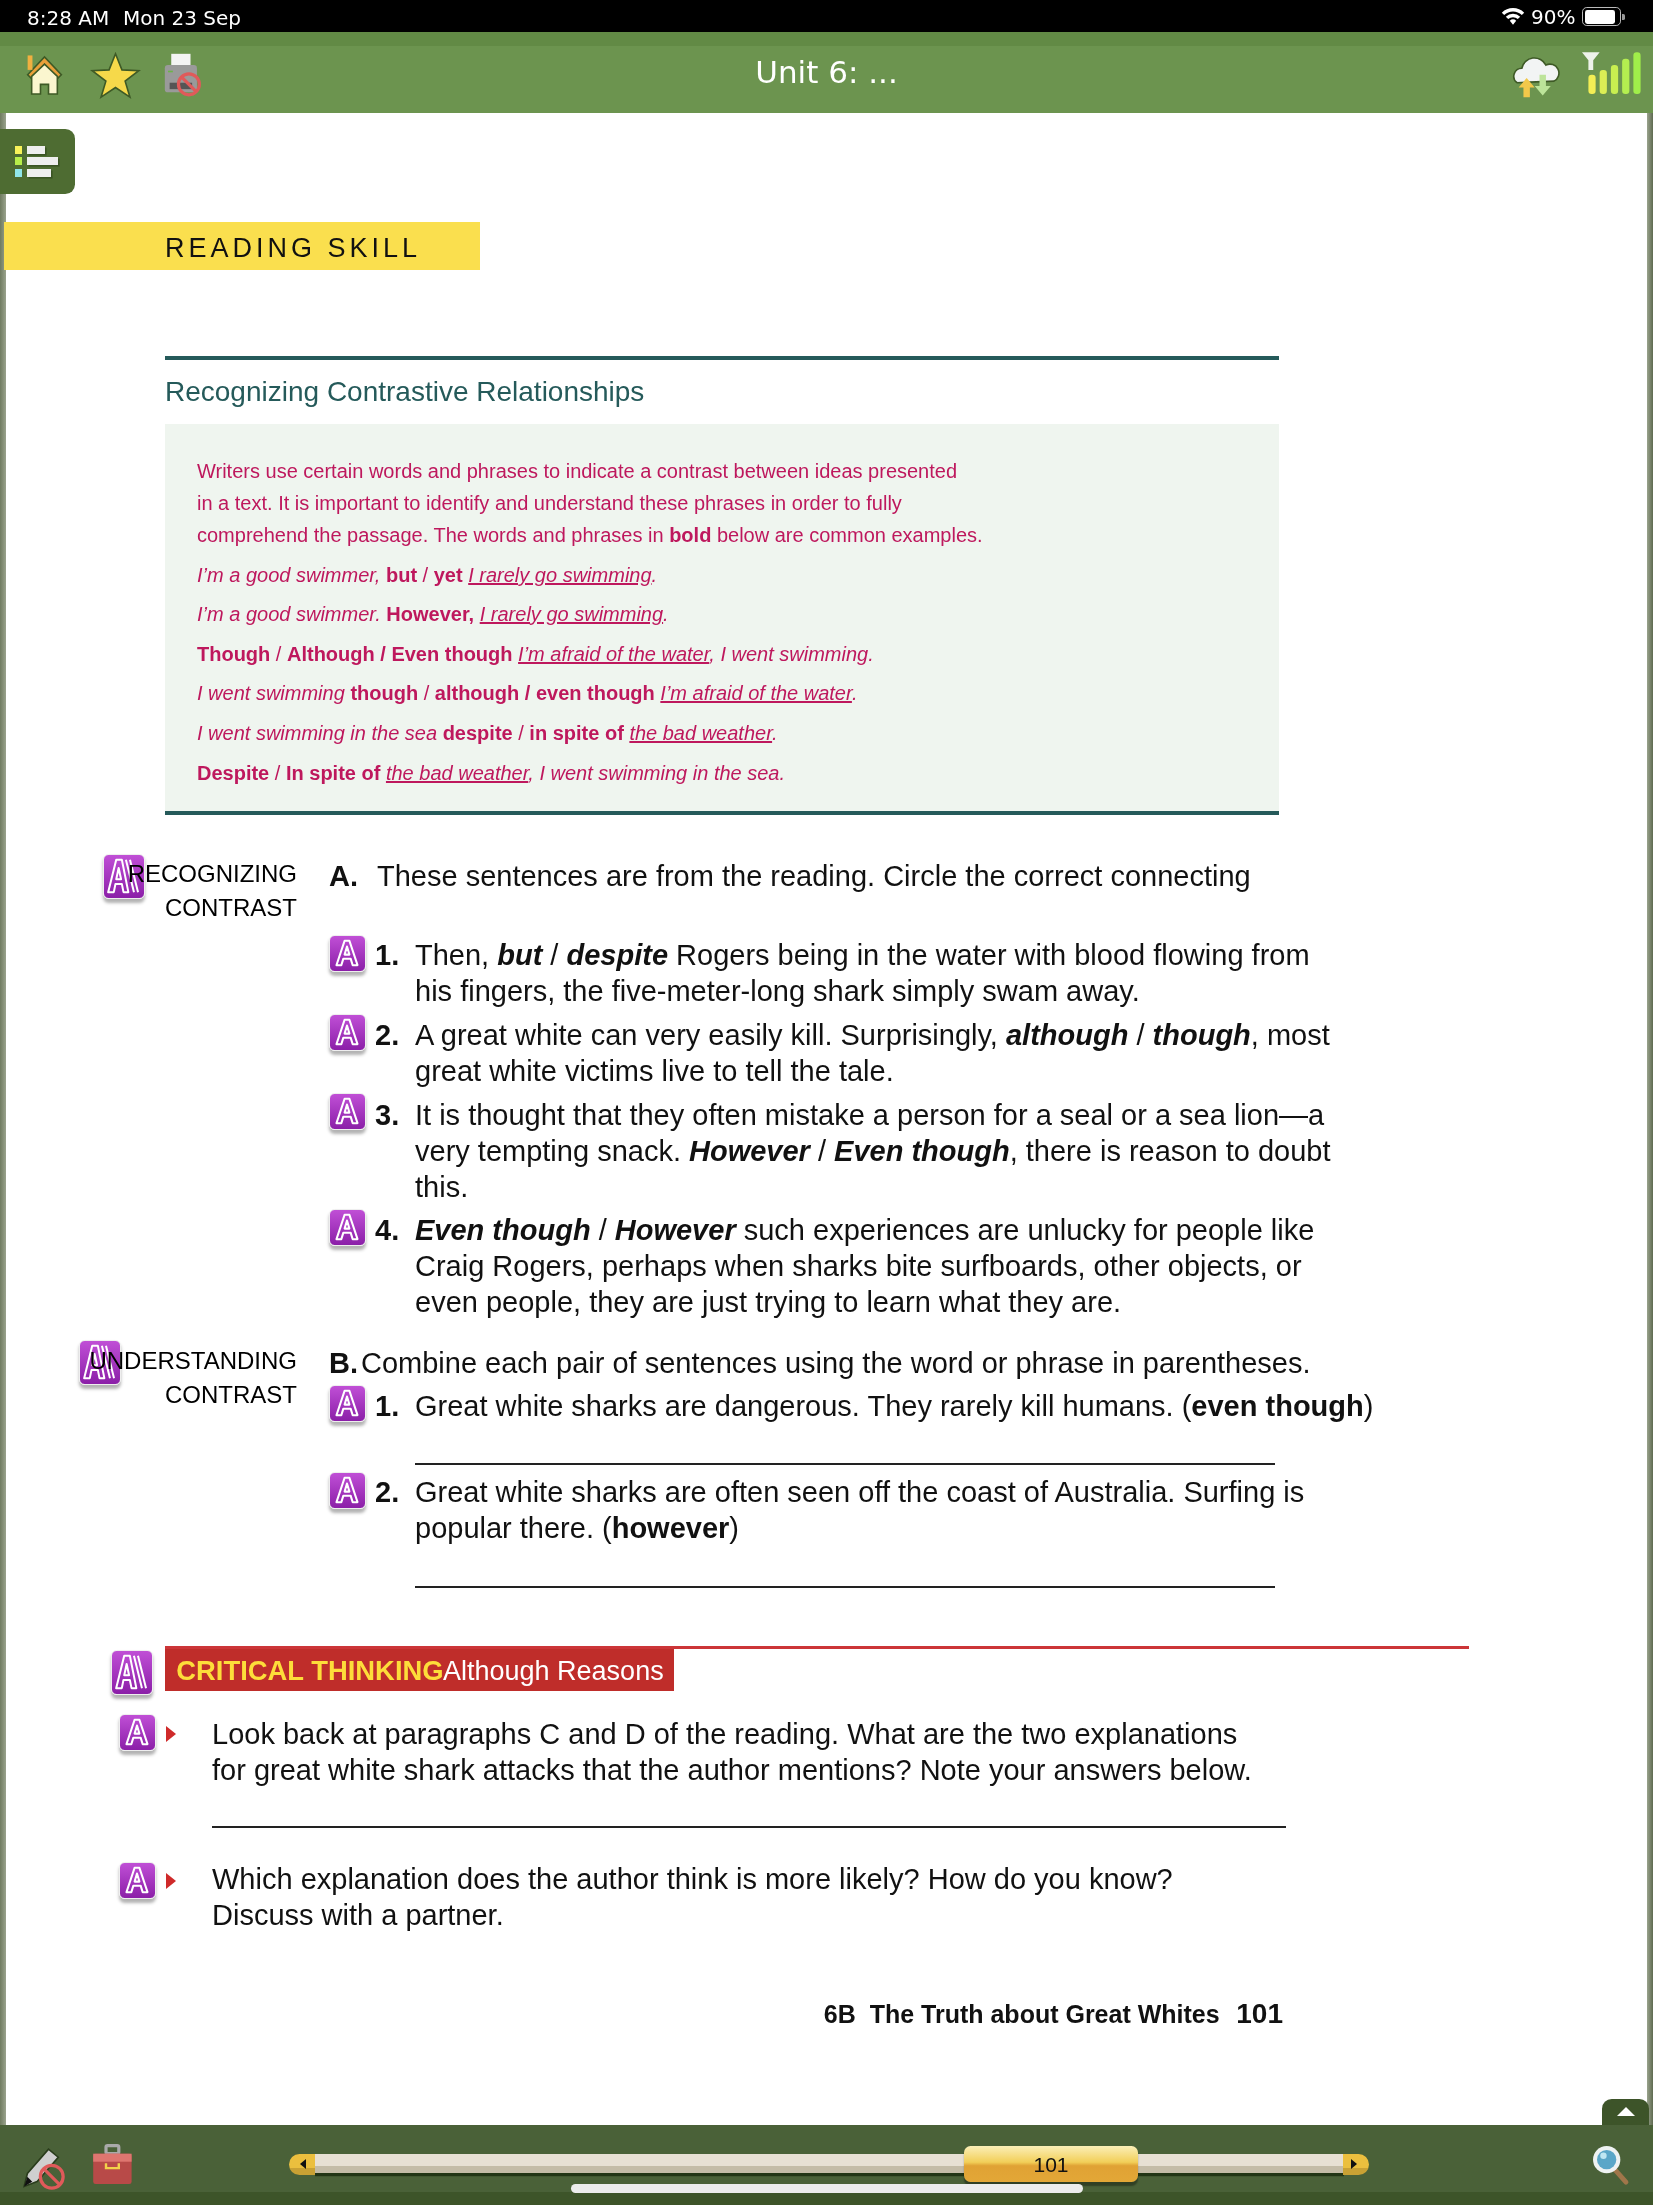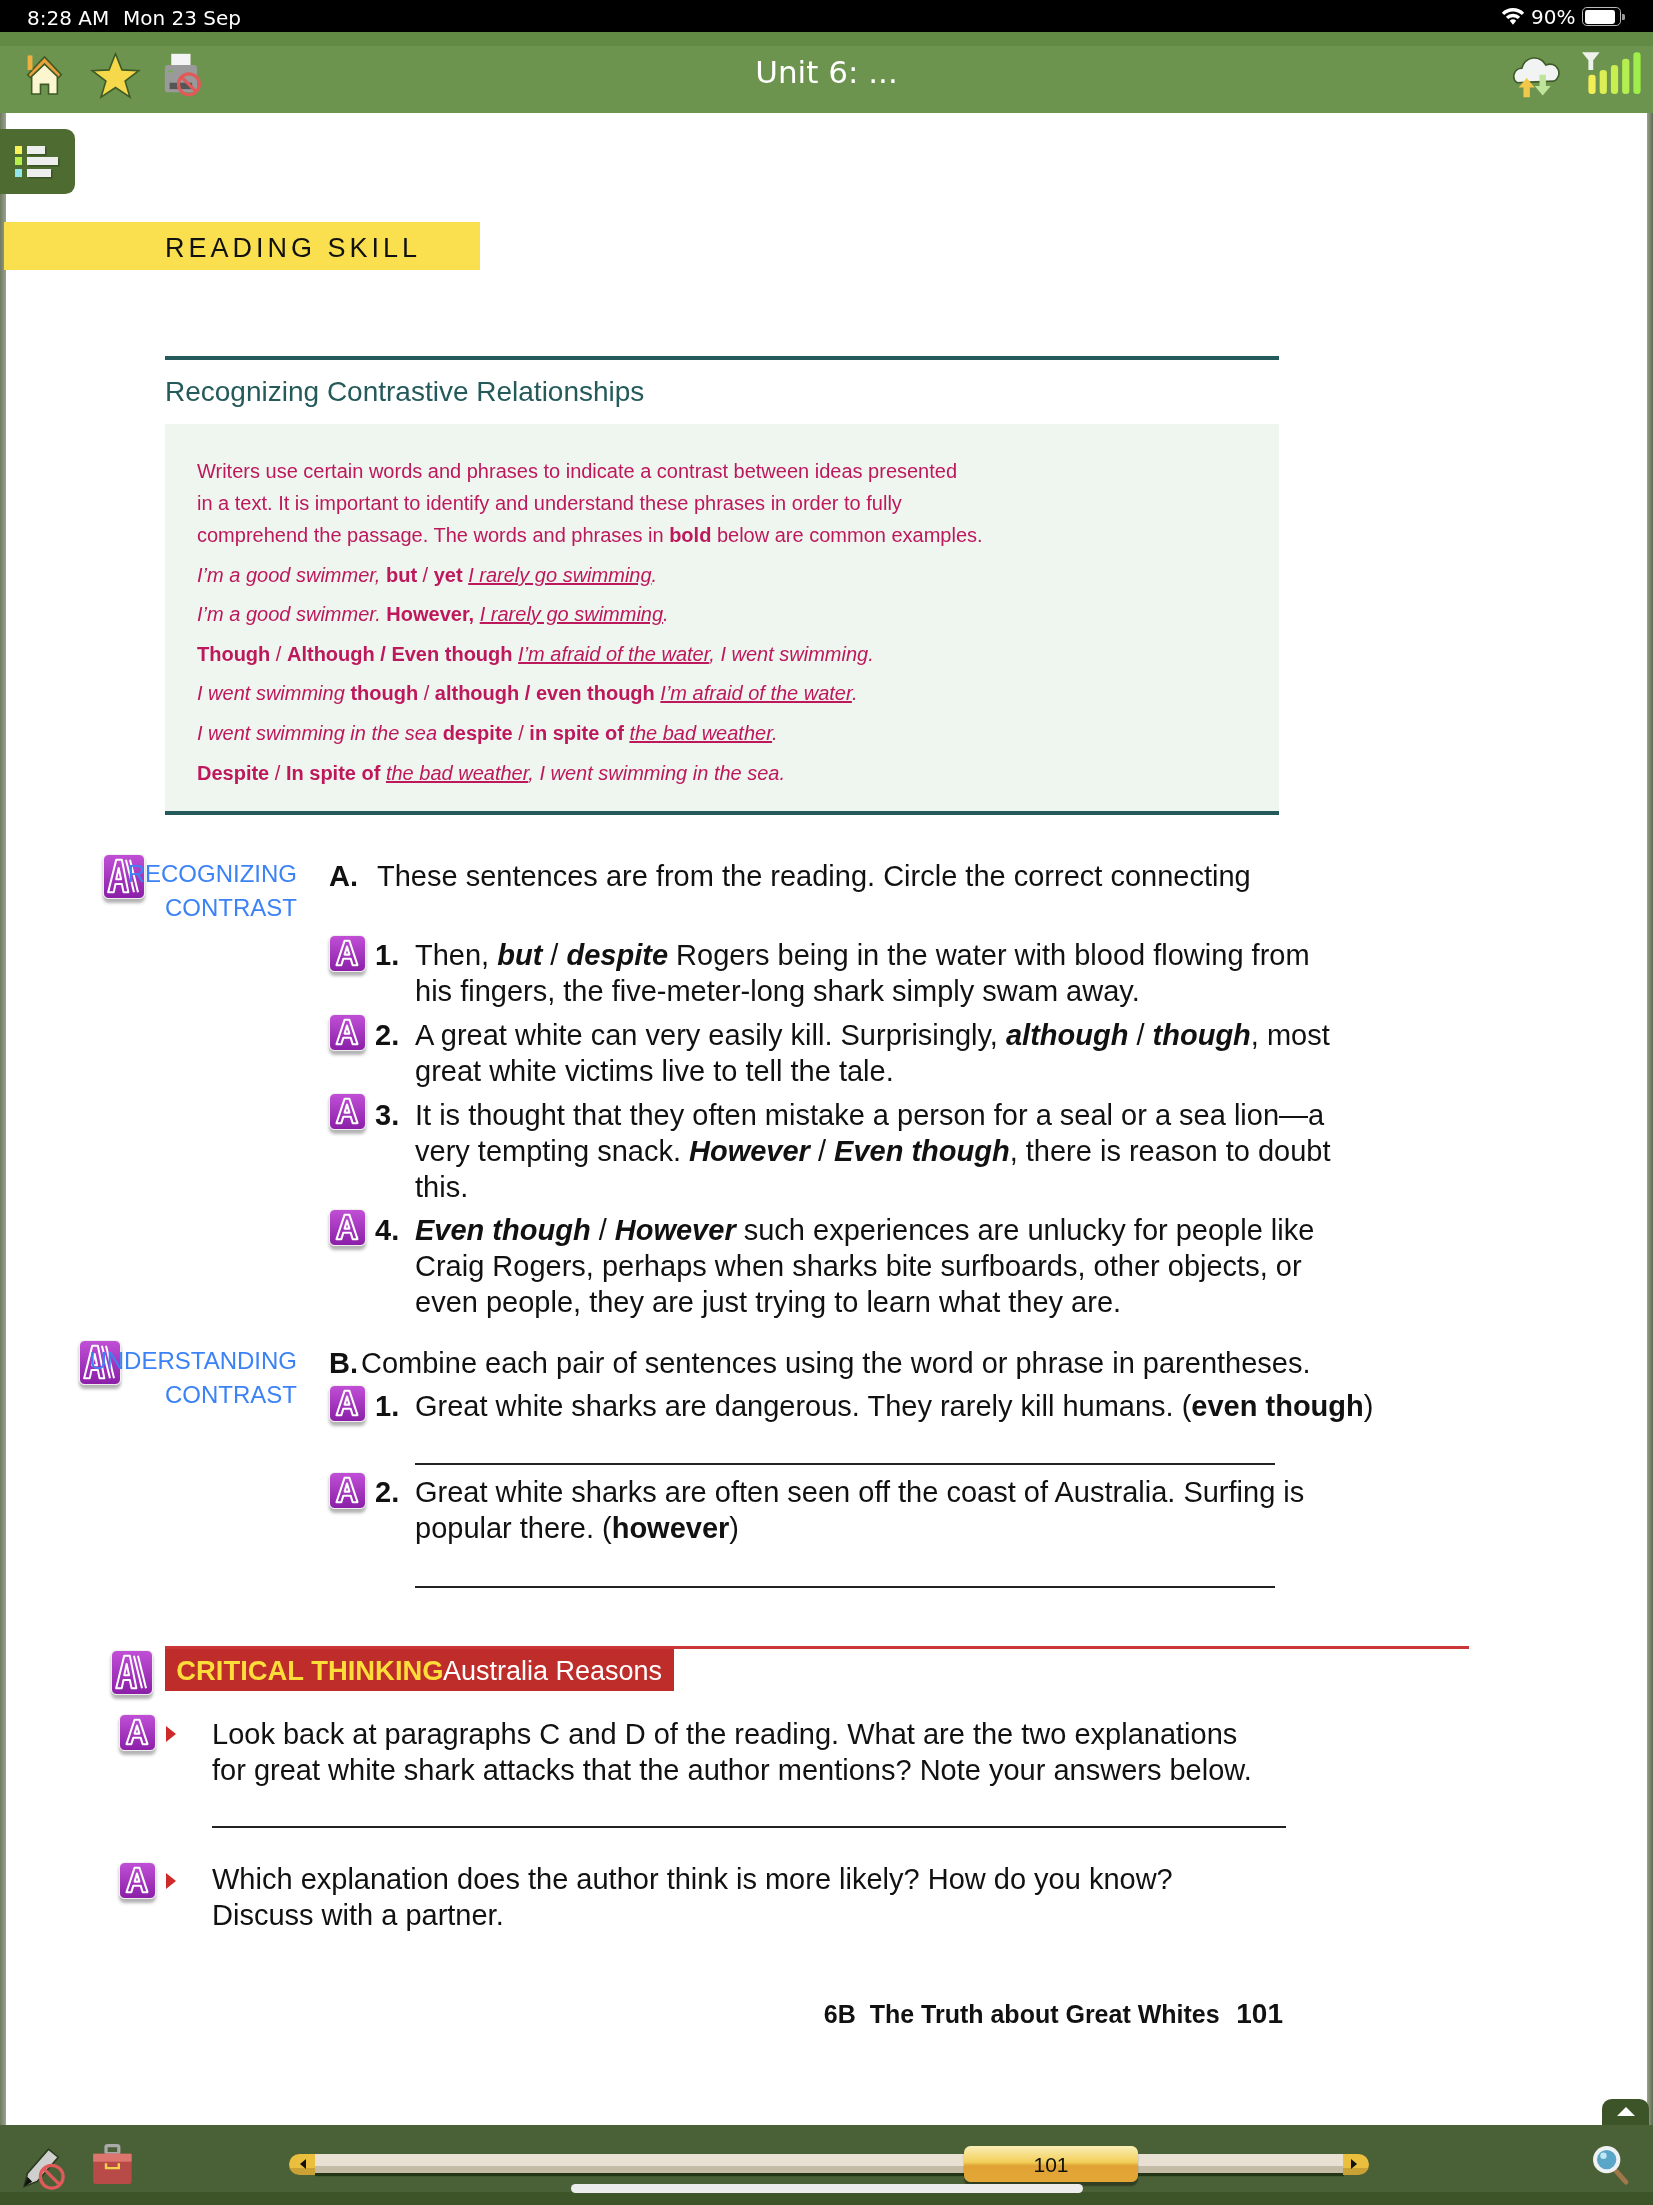--- a/index.html
+++ b/index.html
@@ -34,21 +34,21 @@
 
   .teal-rule { position: absolute; left: 165px; width: 1114px; height: 4px; background: #255a5a; }
   .skill-title { position: absolute; left: 165px; top: 376px; font-size: 28px; color: #255a5a; }
 
   .skill-box { position: absolute; left: 165px; top: 424px; width: 1114px; height: 389px; background: #eff5ef; }
   .skill-box .p { position: absolute; left: 32px; font-size: 20px; line-height: 32px; white-space: nowrap; color: #be185d; }
   .skill-box .p i { font-style: italic; }
   .skill-box .p u { text-decoration: underline; }
 
   
-  .margin-label { position: absolute; text-align: right; color: #3b82f6; font-size: 24px; line-height: 34px; }
+  .margin-label { position: absolute; text-align: right; color: #000000; font-size: 24px; line-height: 34px; }
   .abadge { position: absolute; width: 37px; height: 37px; border-radius: 5.7px; background: linear-gradient(180deg, #c04fd6, #8b1fa8); box-shadow: 0 3.2px 3.2px rgba(0,0,0,.3); border: 1.6px solid #eee; cursor: pointer; }
   .abadge svg { position: absolute; left: 0; top: 0; width: 34px; height: 34px; }
   .abadge.big { width: 42px; height: 45px; }
   .abadge.big svg { width: 39px; height: 42px; }
 
   .ex-text { position: absolute; font-size: 29px; line-height: 36px; color: #111; }
   .ex-head .letter { position: absolute; left: 0; top: 0; font-weight: bold; }
   .ex-num { position: absolute; font-weight: bold; }
   .ex-body { position: absolute; }
   .ex-body b i, .ex-body i b { font-weight: bold; font-style: italic; }
@@ -305,21 +305,21 @@
 <div class="answer-line" style="left:415px; top:1586px; width:860px;"></div>
 
 <div class="ct-rule"></div>
 <div class="abadge big" style="left:111px; top:1650px;">
     <svg viewBox="0 0 48 52" width="39" height="42">
       <use href="#aglyphbig"></use>
     </svg>
   </div>
 <div class="ct-box">
   <span class="k">CRITICAL THINKING</span>
-  <span class="s">Australia Reasons</span>
+  <span class="s">Although Reasons</span>
 </div>
 
 <div class="abadge" style="left:119px; top:1714px;">
     <svg viewBox="0 0 42 42" width="34" height="34">
       <use href="#aglyph"></use>
     </svg>
   </div>
 <div class="red-arrow" style="left:166px; top:1726px;"></div>
 <div class="ex-text" style="left:212px; top:1716px; white-space:nowrap;">
   <div>Look back at paragraphs C and D of the reading. What are the two explanations</div>

